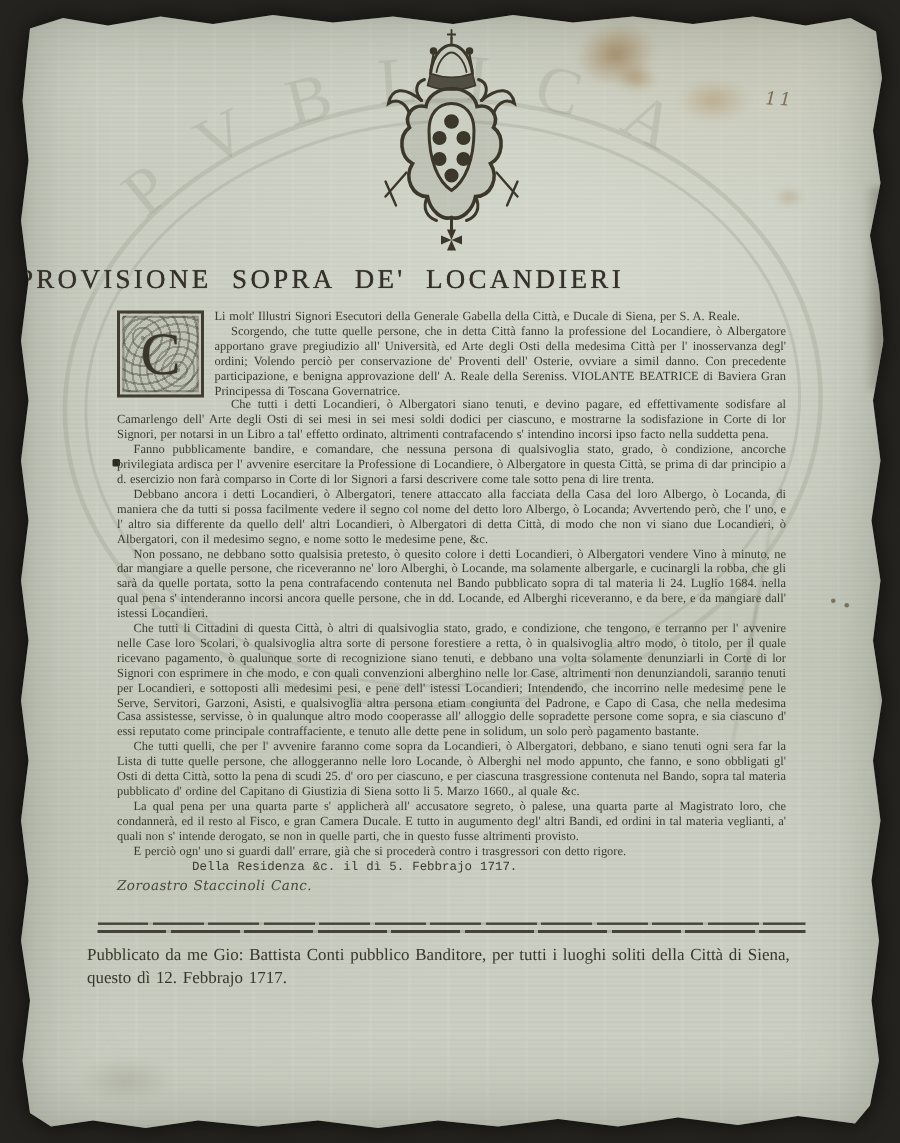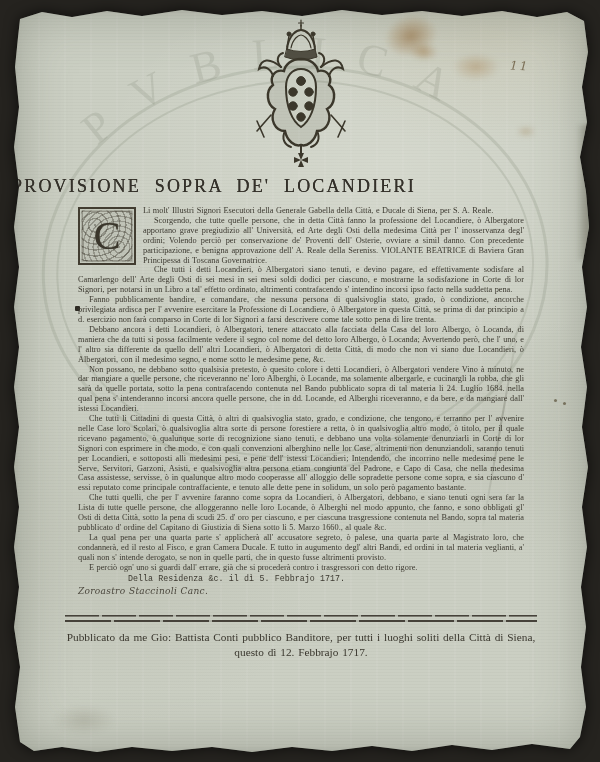--- a/index.html
+++ b/index.html
@@ -81,21 +81,21 @@
     justify-content:center;font-size:40px;line-height:1;color:#3a362b;text-indent:0;
     text-shadow:0 0 1px rgba(58,54,43,.6);}
   .dateline{text-indent:50px !important;margin-top:1px !important;font-family:Liberation Mono, monospace;}
   .signature{text-align:left;margin:4px 10px 0 0 !important;text-indent:0 !important;
     font-family:"DejaVu Serif", serif;font-style:italic;font-size:9px;
     color:#4a463c;letter-spacing:.3px;}
   .rule-double{margin:18px auto 0;width:472px;height:7px;
     background:
       repeating-linear-gradient(90deg, #46423a 0 34px, rgba(70,66,58,.18) 34px 37px) top left / 100% 1.6px no-repeat,
       repeating-linear-gradient(90deg, #46423a 0 46px, rgba(70,66,58,.18) 46px 49px) bottom left / 100% 2.3px no-repeat;}
-  .footer-note{margin:8px auto 0;width:486px;text-align:center;
+  .footer-note{margin:8px auto 0;width:486px;
     font-size:11.3px;line-height:15px;color:#39362d;word-spacing:1px;}
 </style>
 </head>
 <body>
 
 <div class="paper-wrap">
   <div class="paper">
 
     <svg class="watermark" width="578" height="747" viewBox="0 0 578 747">
       <g fill="none" stroke="#76806e" stroke-opacity="0.20">

